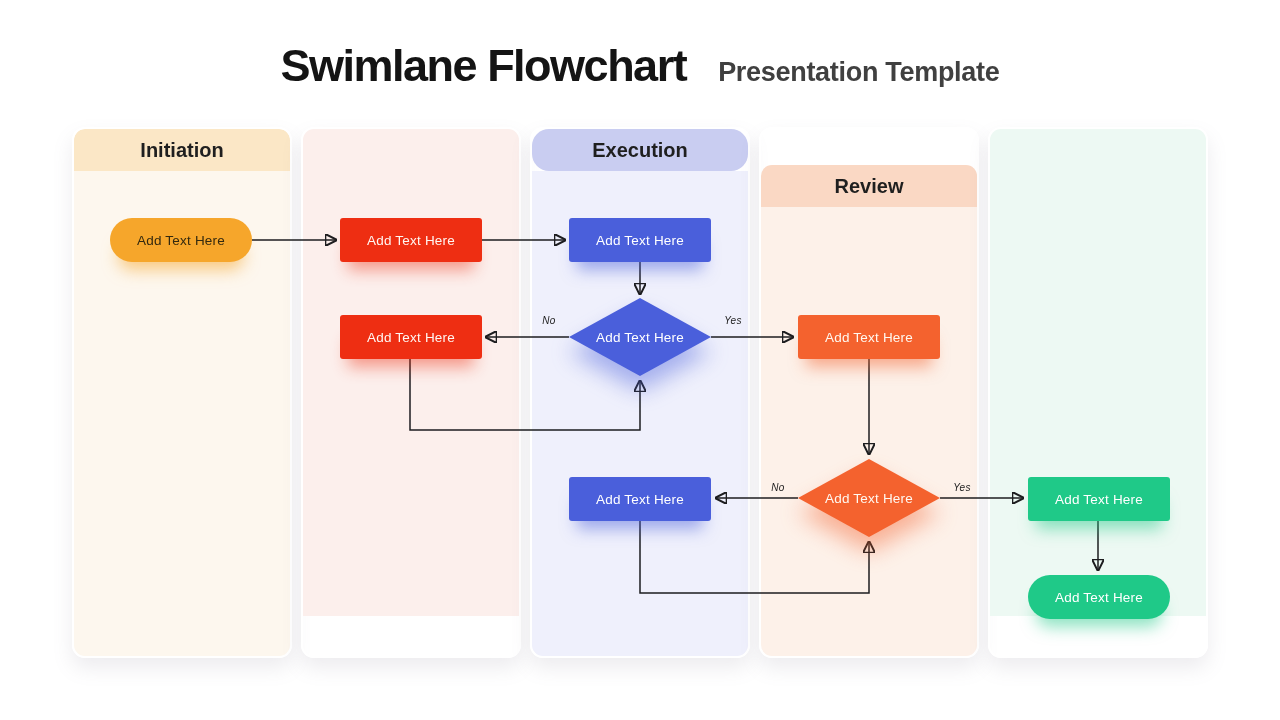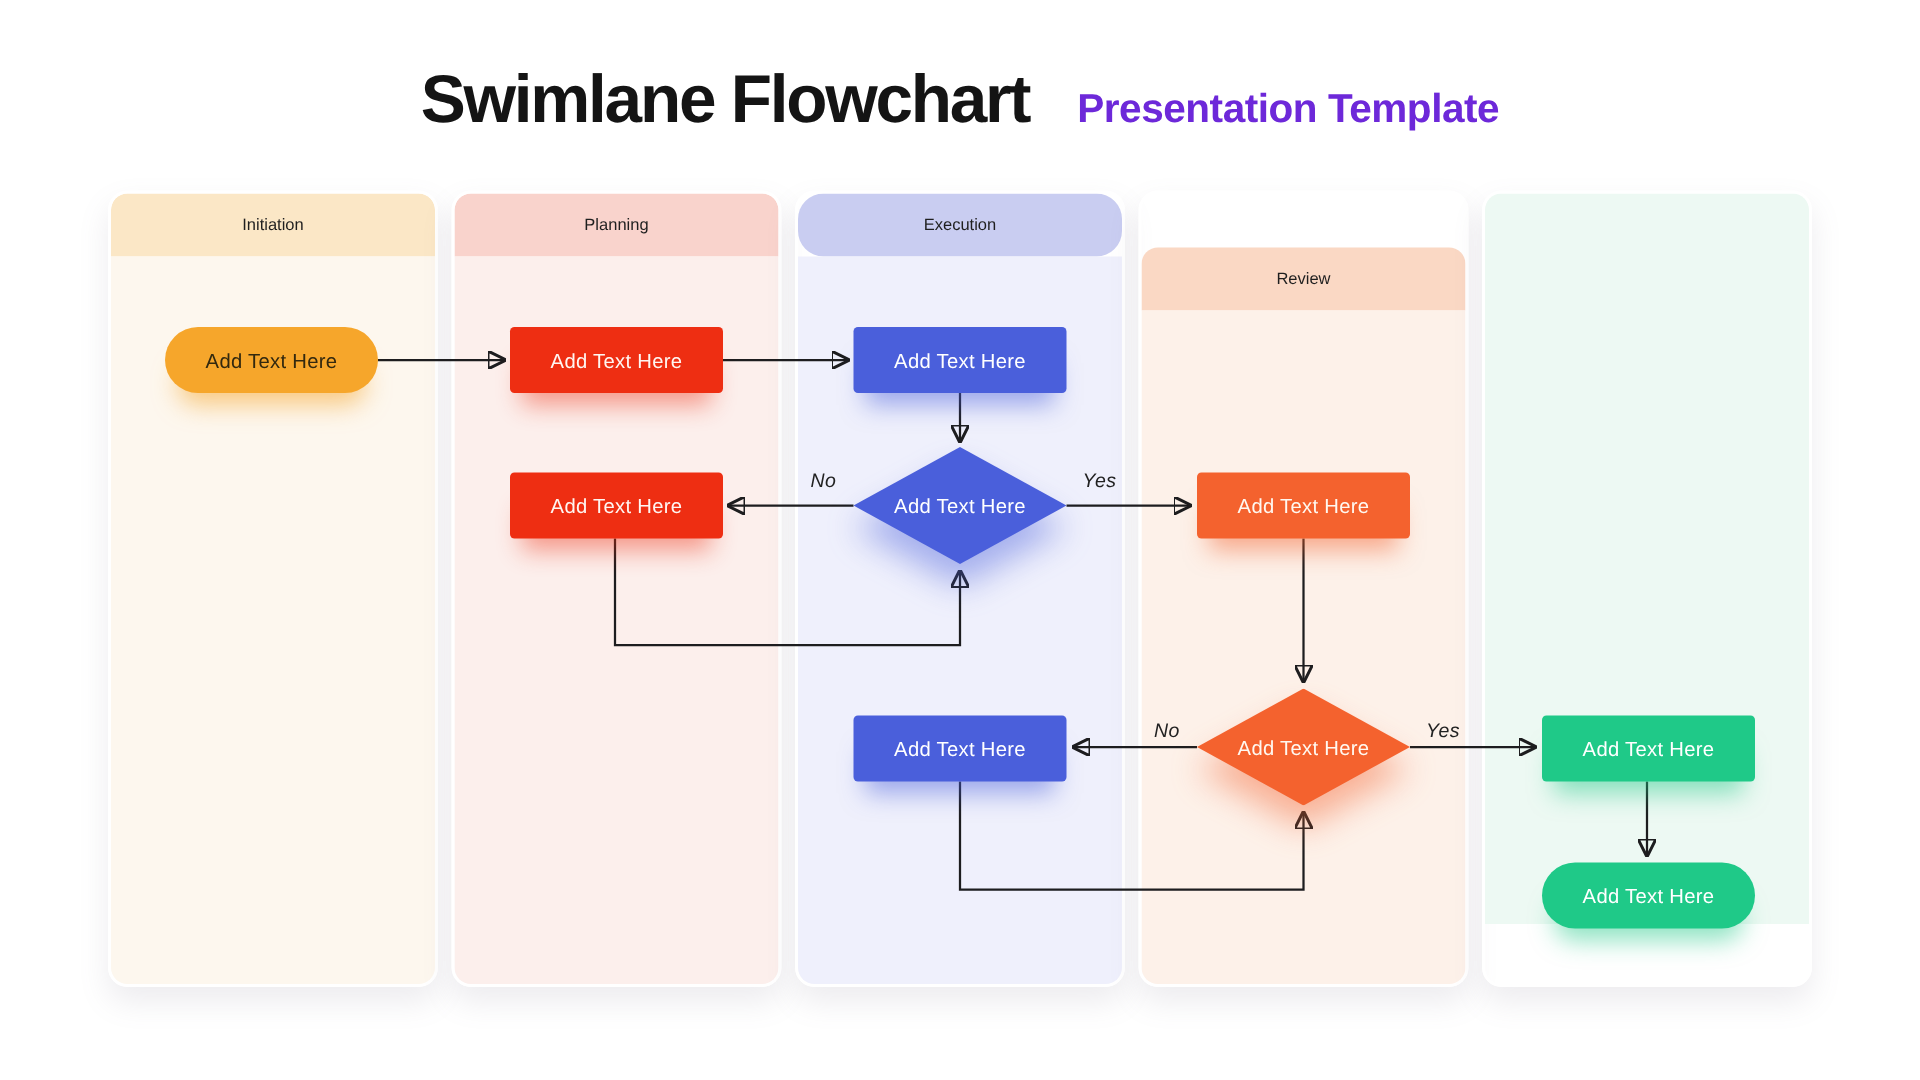--- a/index.html
+++ b/index.html
@@ -14,39 +14,39 @@
   
   .title-wrap {
     position:absolute; top:40px; left:0; width:1280px;
     display:flex; justify-content:center; align-items:baseline; gap:32px;
   }
   .title-main {
     font-size:45px; font-weight:800; color:#141414; letter-spacing:-1.5px;
     font-family:"Liberation Sans", sans-serif;
   }
   .title-sub {
-    font-size:27px; font-weight:600; color:#6d28d9; letter-spacing:-0.3px;
+    font-size:27px; font-weight:600; color:#404040; letter-spacing:-0.3px;
   }
 
   
   .lane {
     position:absolute; top:127px; width:220px; height:531px;
     border-radius:13px;
     border:2px solid rgba(255,255,255,0.95);
     box-shadow:0 10px 20px rgba(130,120,140,0.14);
     overflow:hidden;
   }
   .lane-0 { left:72px; }
   .lane-1 { left:301px; }
   .lane-2 { left:530px; }
   .lane-3 { left:759px; }
   .lane-4 { left:988px; }
   .lane-header {
     height:42px; display:flex; align-items:center; justify-content:center;
-    font-size:11px; font-weight:normal; color:#1f1f1f;
+    font-size:20px; font-weight:bold; color:#1f1f1f;
     border-radius:11px 11px 0 0;
   }
   .lane-body { height:487px; }
 
   
   svg.connectors { position:absolute; top:0; left:0; z-index:3; }
   svg.connectors path { fill:none; stroke:#1d1d1f; stroke-width:1.5; }
 
   
   .shape {
@@ -68,21 +68,21 @@
   .diamond {
     width:100%; height:100%;
     clip-path:polygon(50% 0, 100% 50%, 50% 100%, 0 50%);
     display:flex; align-items:center; justify-content:center;
     font-size:13.5px; letter-spacing:0.2px;
   }
 
   
   .edge-label {
     position:absolute; z-index:5;
-    font-size:13px; font-style:italic; color:#222222;
+    font-size:10px; font-style:italic; color:#222222;
     transform:translate(-50%,-50%);
     letter-spacing:0.3px;
   }
 
   
   .pos-start      { left:110px;  top:218px; }
   .pos-plan1      { left:340px;  top:218px; }
   .pos-exec1      { left:569px;  top:218px; }
   .pos-execdec    { left:569px;  top:298px; }
   .pos-plan2      { left:340px;  top:315px; }
@@ -98,21 +98,20 @@
 <div class="title-wrap">
   <span class="title-main">Swimlane Flowchart</span>
   <span class="title-sub">Presentation Template</span>
 </div>
 
 <div class="lane lane-0">
   <div class="lane-header" style="background-color: rgb(251, 231, 198);">Initiation</div>
   <div class="lane-body" style="background-color: rgb(253, 247, 238);"></div>
 </div>
 <div class="lane lane-1">
-  <div class="lane-header" style="background-color: rgb(249, 211, 204);">Planning</div>
   <div class="lane-body" style="background-color: rgb(252, 239, 236);"></div>
 </div>
 <div class="lane lane-2">
   <div class="lane-header" style="background-color: rgb(201, 205, 241); border-radius: 17px;">Execution</div>
   <div class="lane-body" style="background-color: rgb(239, 240, 252);"></div>
 </div>
 <div class="lane lane-3">
   <div class="lane-header" style="background-color: rgb(250, 216, 196); margin-top: 36px;">Review</div>
   <div class="lane-body" style="background-color: rgb(253, 241, 233);"></div>
 </div>

